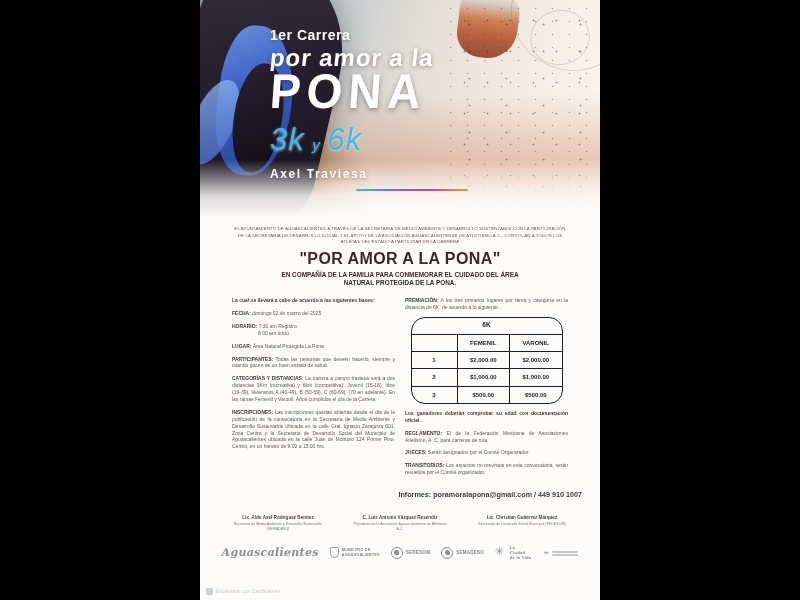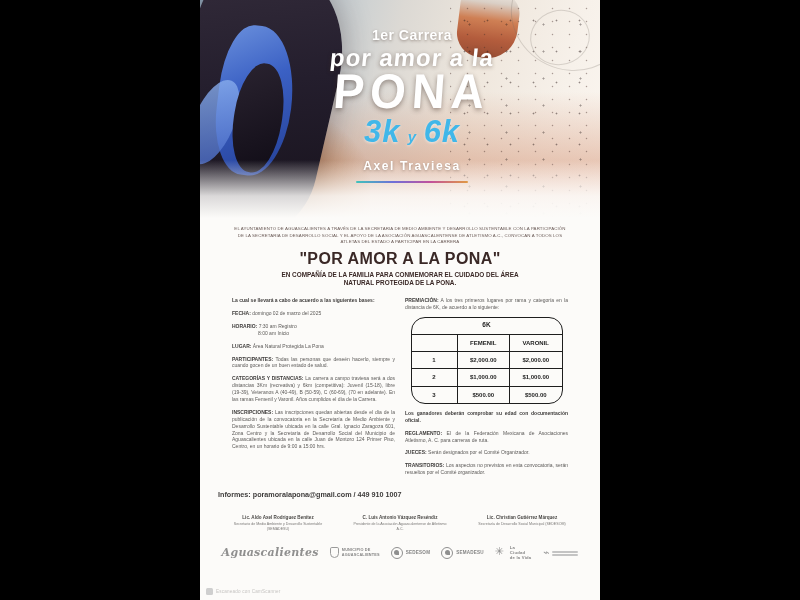--- a/index.html
+++ b/index.html
@@ -35,28 +35,28 @@
       radial-gradient(circle, rgba(70,45,40,0.8) 0.5px, transparent 1.1px),
       radial-gradient(circle, rgba(30,20,20,0.7) 0.7px, transparent 1.4px);
     background-size:23px 31px, 17px 13px, 37px 27px;
     background-position:3px 5px, 9px 2px, 1px 11px; }
   .swirl { position:absolute; border:1px solid rgba(120,110,105,0.25); border-radius:50%; }
   .swirl.a { right:-30px; top:-40px; width:120px; height:110px; transform:rotate(25deg); }
   .swirl.b { right:10px; top:10px; width:60px; height:55px; transform:rotate(-15deg); }
   .photo-fade { position:absolute; left:0; right:0; bottom:0; height:58px;
     background:linear-gradient(to bottom, rgba(252,251,249,0) 0%, rgba(252,251,249,0.85) 62%, #fcfbf9 100%); }
 
-  .title-wrap { position:absolute; top:0; left:70px; right:46px; text-align:center; color:#fff; }
+  .title-wrap { position:absolute; top:0; left:70px; right:46px; color:#fff; }
   .pretitle { margin-top:27px; font-size:14px; font-weight:bold; letter-spacing:0.5px;
     text-shadow:0 1px 3px rgba(60,40,30,0.45); }
   .title-line1 { margin-top:1px; font-size:24px; font-weight:bold; letter-spacing:1px;
     transform:skewX(-6deg); text-shadow:0 1px 4px rgba(60,40,30,0.45); }
   .title-line2 { margin-top:-2px; font-size:46px; font-weight:bold; letter-spacing:6px; line-height:0.95;
     transform:skewX(-4deg) scaleY(1.06); text-shadow:0 2px 5px rgba(60,40,30,0.45); }
-  .distances { font-weight:bold; font-style:italic; color:#41b7e9;
+  .distances { margin-top:8px; font-weight:normal; font-style:italic; color:#41b7e9;
     text-shadow:0 1px 3px rgba(255,255,255,0.6); }
   .distances .big { font-size:31px; letter-spacing:1px; }
   .distances .small-y { font-size:15px; margin:0 3px; }
   .campo { margin-top:9px; font-size:12px; font-weight:bold; letter-spacing:1.6px;
     text-shadow:0 1px 3px rgba(60,40,30,0.4); }
   .stripe { width:112px; height:2.5px; margin:8px auto 0;
     background:linear-gradient(90deg,#3fc3bb,#6f6fd8,#c2519b,#e09a44); border-radius:2px; }
 
   
   .bodywrap { position:relative; padding:6px 18px 0; color:#5c5a58; }
@@ -76,21 +76,21 @@
   
   .ptable { width:152px; margin:5px auto 6px; border:1.2px solid #1e1e1e; border-radius:14px; overflow:hidden;
     background:#fcfbf9; color:#1e1e1e; }
   .pt-title { text-align:center; font-weight:bold; font-size:6.5px; padding:3.5px 0; border-bottom:1.2px solid #1e1e1e; }
   .pt-row { display:flex; border-bottom:1.2px solid #1e1e1e; }
   .pt-row:last-child { border-bottom:none; }
   .pt-cell { padding:4px 2px; text-align:center; font-weight:bold; font-size:6px; }
   .pt-c1 { width:30%; }
   .pt-c2, .pt-c3 { width:35%; border-left:1.2px solid #1e1e1e; }
 
-  .informes { margin-top:8px; text-align:left; font-size:7.2px; font-weight:bold; color:#3d3b3a; }
+  .informes { margin-top:8px; text-align:right; font-size:7.2px; font-weight:bold; color:#3d3b3a; }
 
   .signs { display:flex; justify-content:center; gap:22px; margin-top:16px; padding:0 10px; }
   .sign { text-align:center; width:110px; }
   .sign-name { font-size:4.6px; font-weight:bold; color:#4a4846; }
   .sign-role { font-size:3.6px; color:#7a7876; margin-top:1.5px; line-height:1.4; }
 
   .logos { display:flex; justify-content:center; align-items:center; gap:11px; margin-top:13px; }
   .logo { display:flex; align-items:center; gap:3px; color:#8a8a8a; }
   .logo-ags { font-size:11px; font-weight:bold; font-style:italic; font-family:"DejaVu Serif", serif; color:#8f8f8f; letter-spacing:0.3px; }
   .shield { width:9px; height:11px; border:1px solid #9a9a9a; border-radius:2px 2px 5px 5px; }

